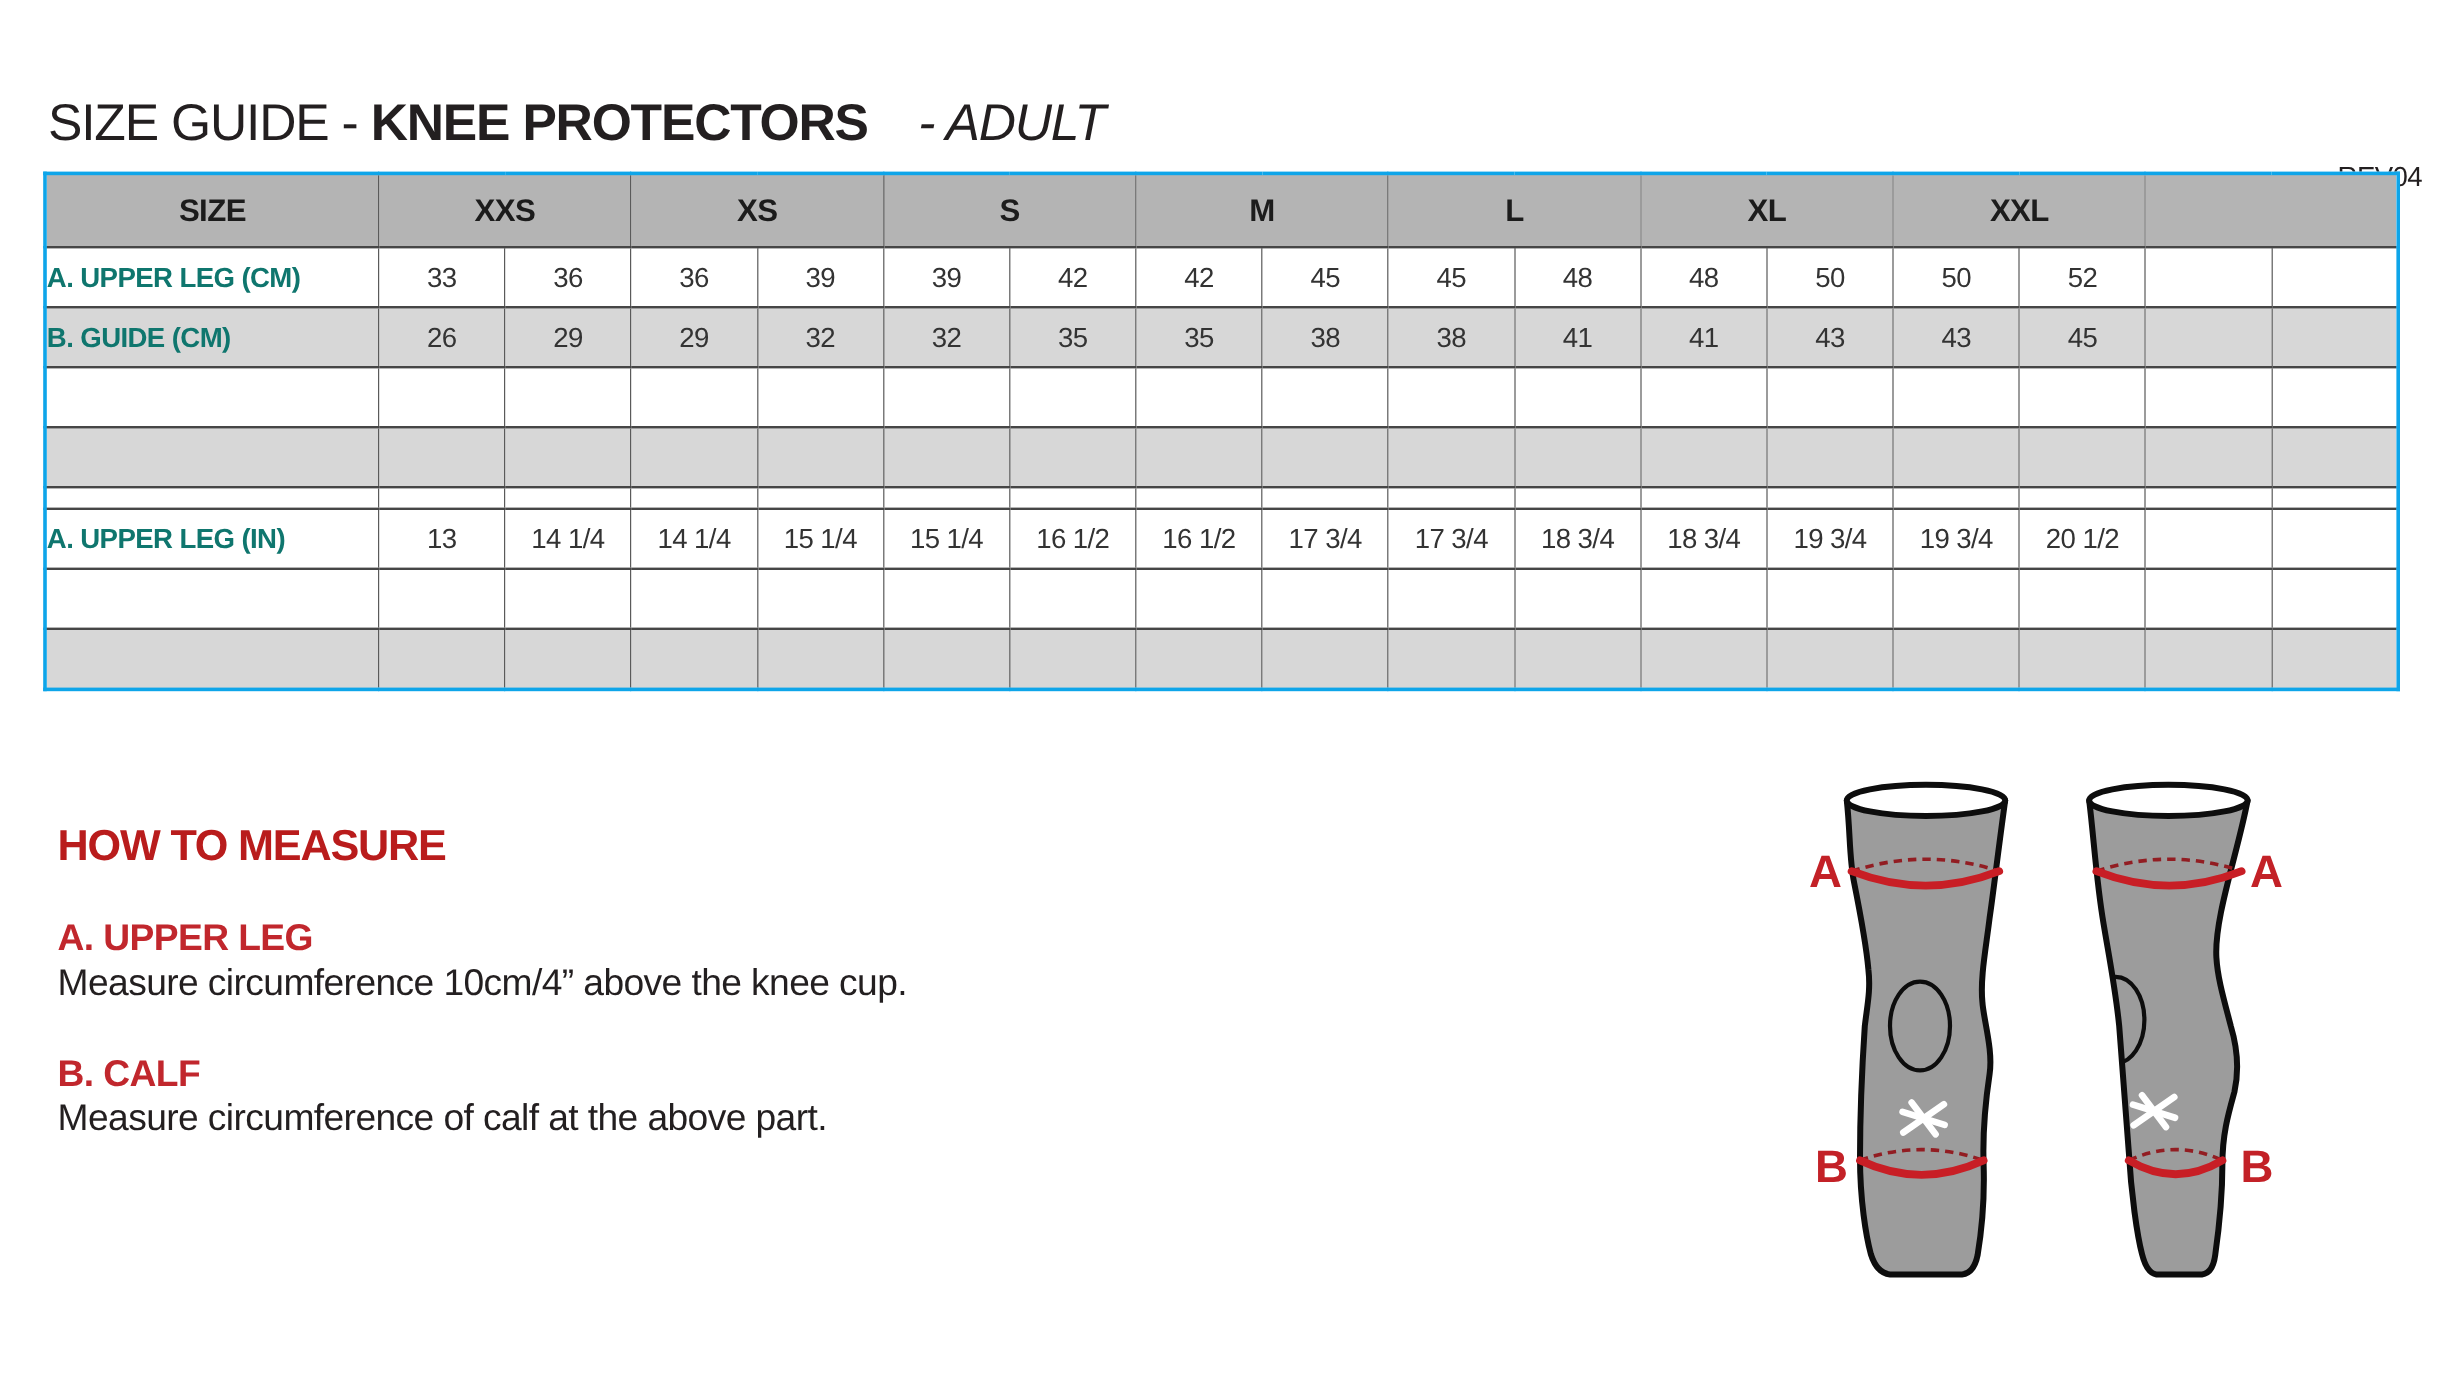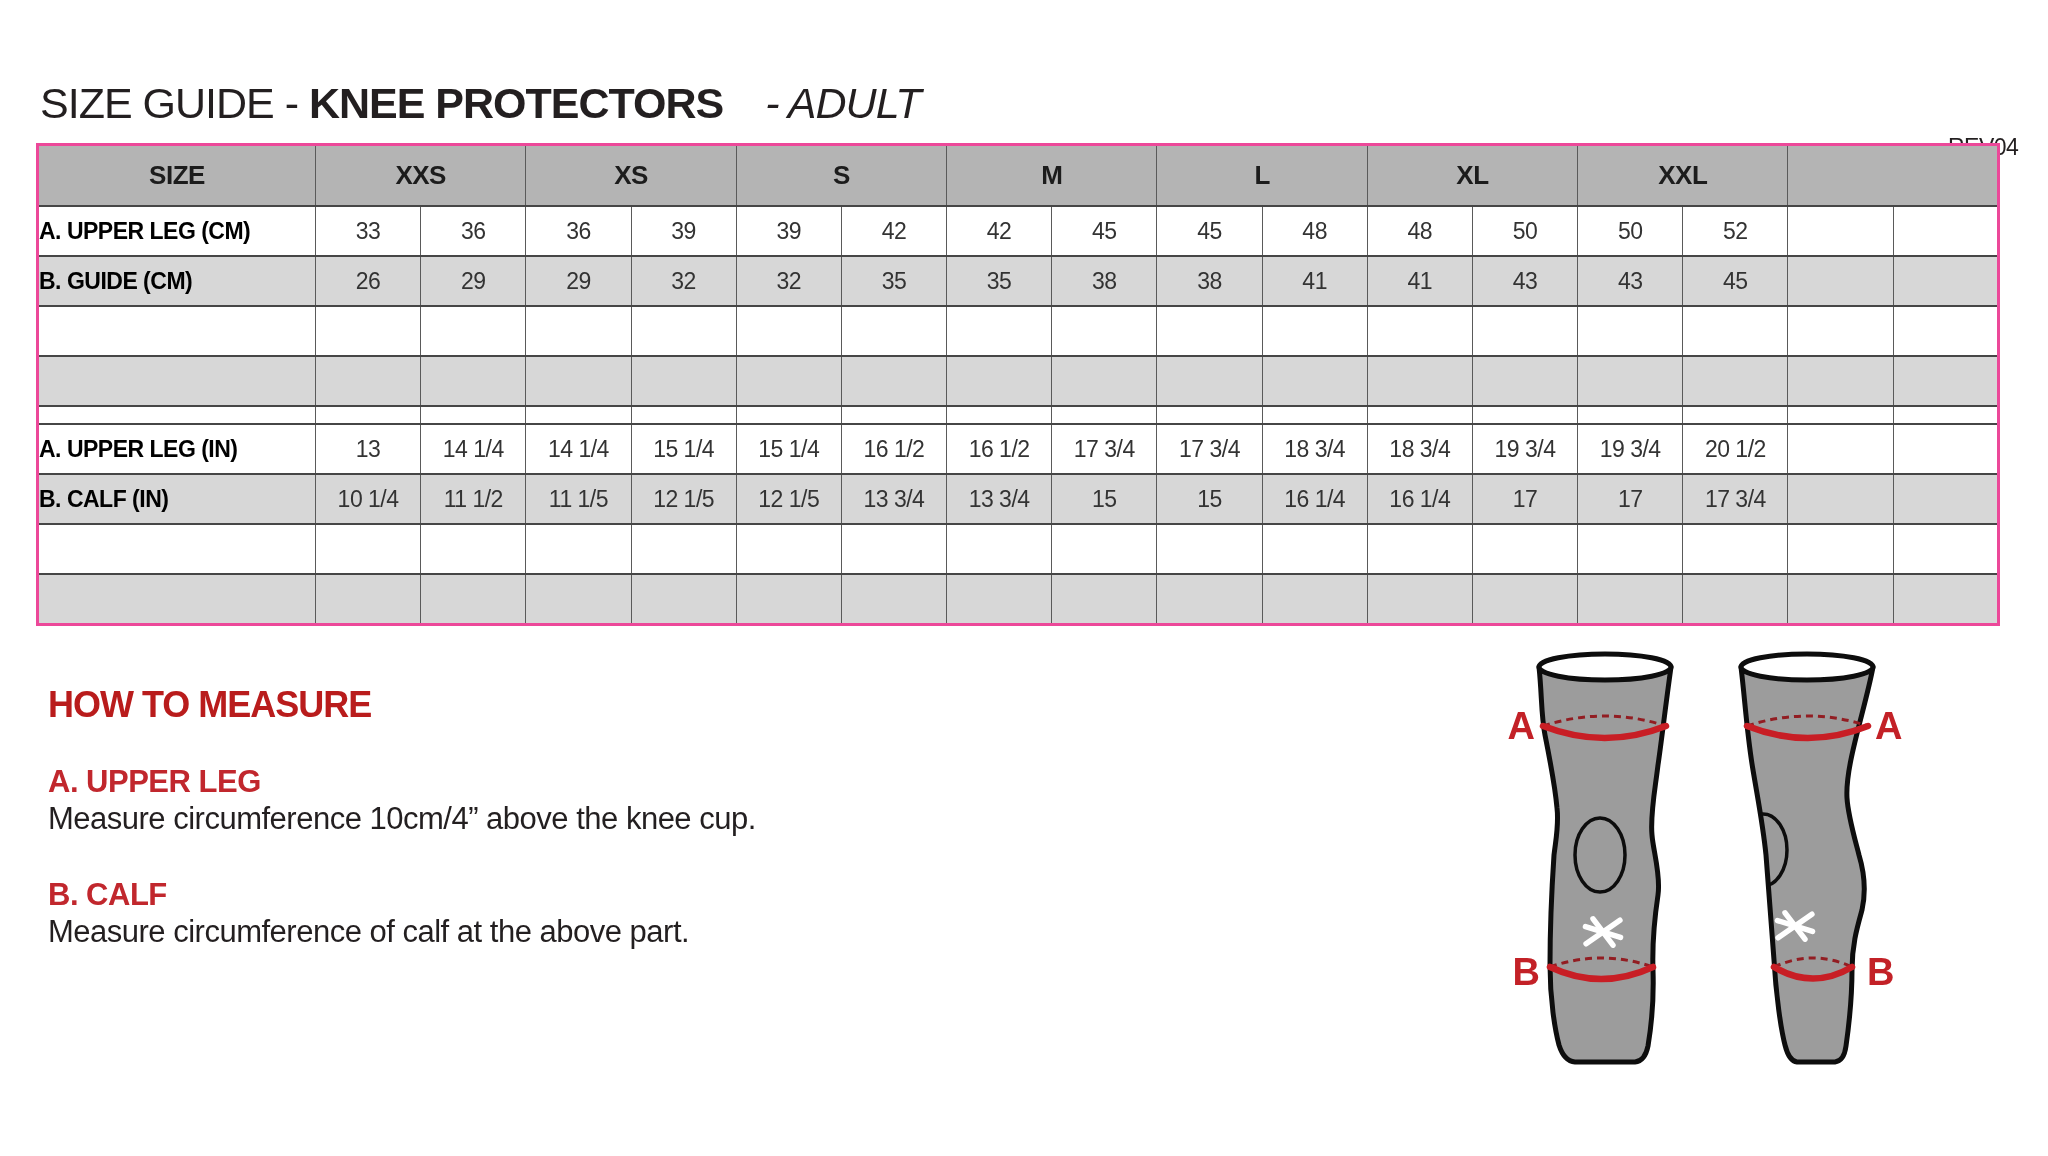--- a/index.html
+++ b/index.html
@@ -14,34 +14,34 @@
   }
   .title .seg-bold{font-weight:bold;}
   .title .seg-suffix{margin-left:42px;font-style:italic;}
   .rev{
     position:absolute;left:1948px;top:88px;font-size:23px;color:#231f20;letter-spacing:-0.5px;margin-top:46px;
   }
   
   .size-table-wrap{position:absolute;left:36px;top:143px;}
   table.size-table{
     border-collapse:collapse;table-layout:fixed;width:1961px;
-    border:3px solid #ec4899;background:#ffffff;
+    border:3px solid #0ea5e9;background:#ffffff;
   }
   table.size-table th,table.size-table td{
     border-left:1px solid #5a5a5a;border-right:1px solid #5a5a5a;
     border-top:2px solid #464646;border-bottom:2px solid #464646;
     padding:0;overflow:hidden;white-space:nowrap;
   }
   table.size-table th{
     background:#b4b4b4;height:59px;font-size:26px;font-weight:bold;
     text-align:center;letter-spacing:-0.5px;color:#1c1c1c;
   }
   td.label{
     font-weight:bold;font-size:23px;text-align:left;padding-left:18px;
-    letter-spacing:-0.5px;color:#000000;
+    letter-spacing:-0.5px;color:#0f766e;
   }
   td.val{font-size:23px;text-align:center;color:#333333;letter-spacing:-0.5px;}
   tr.gray td{background:#d7d7d7;}
   tr.data td{height:48px;}
   tr.spacer td{height:48px;}
   tr.thin td{height:16px;}
   
   .htm-heading{
     position:absolute;left:48px;top:684px;font-size:36px;font-weight:bold;
     letter-spacing:-1px;color:#b91c1c;
@@ -213,39 +213,20 @@
           <td class="val">17 3/4</td>
           <td class="val">17 3/4</td>
           <td class="val">18 3/4</td>
           <td class="val">18 3/4</td>
           <td class="val">19 3/4</td>
           <td class="val">19 3/4</td>
           <td class="val">20 1/2</td>
           <td class="val"></td>
           <td class="val"></td>
         </tr>
-        <tr class="data gray">
-          <td class="label">B. CALF (IN)</td>
-          <td class="val">10 1/4</td>
-          <td class="val">11 1/2</td>
-          <td class="val">11 1/5</td>
-          <td class="val">12 1/5</td>
-          <td class="val">12 1/5</td>
-          <td class="val">13 3/4</td>
-          <td class="val">13 3/4</td>
-          <td class="val">15</td>
-          <td class="val">15</td>
-          <td class="val">16 1/4</td>
-          <td class="val">16 1/4</td>
-          <td class="val">17</td>
-          <td class="val">17</td>
-          <td class="val">17 3/4</td>
-          <td class="val"></td>
-          <td class="val"></td>
-        </tr>
         <tr class="spacer">
           <td class="label"></td>
           <td class="val"></td>
           <td class="val"></td>
           <td class="val"></td>
           <td class="val"></td>
           <td class="val"></td>
           <td class="val"></td>
           <td class="val"></td>
           <td class="val"></td>

